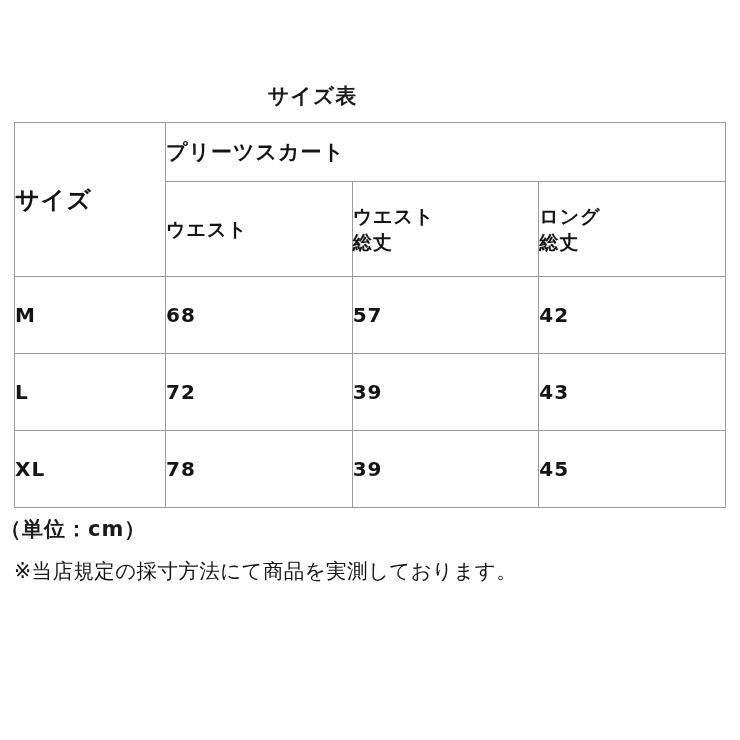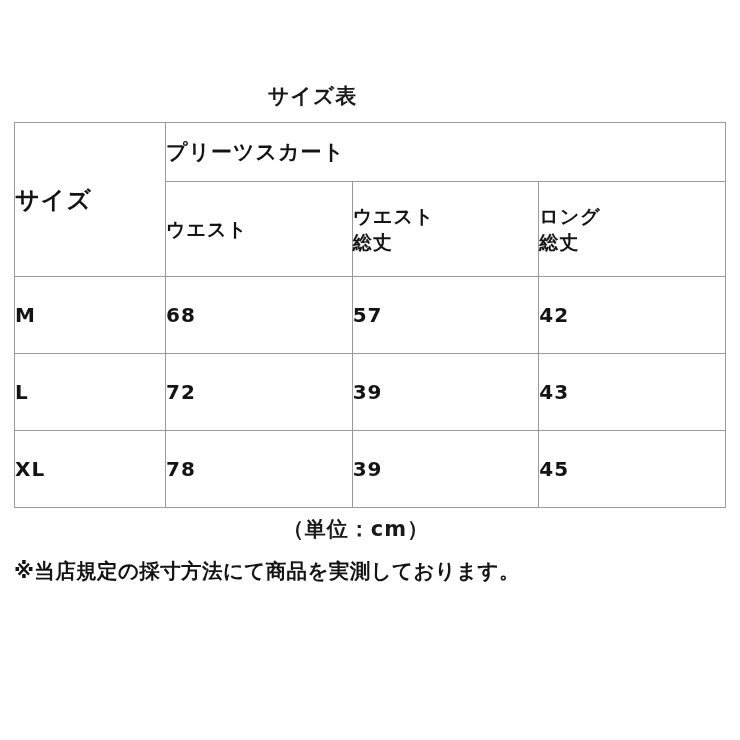--- a/index.html
+++ b/index.html
@@ -64,35 +64,35 @@
   }
   table.size-table .body-row td {
     height: 76px;
     font-size: 20px;
   }
   .unit-note {
     position: absolute;
     top: 515px;
     left: 0;
     width: 712px;
-    text-align: center;
+    text-align: left;
     font-size: 21px;
     font-weight: bold;
     letter-spacing: 1px;
   }
   .notes {
     position: absolute;
     top: 556px;
     left: 14px;
     width: 716px;
   }
   .notes p {
     margin: 0 0 5px 0;
     font-size: 20.5px;
-    font-weight: bold;
+    font-weight: normal;
     letter-spacing: 0.4px;
     line-height: 1.47;
     color: #141414;
     white-space: nowrap;
   }
   .sub-label {
     display: block;
   }
 </style>
 </head>

